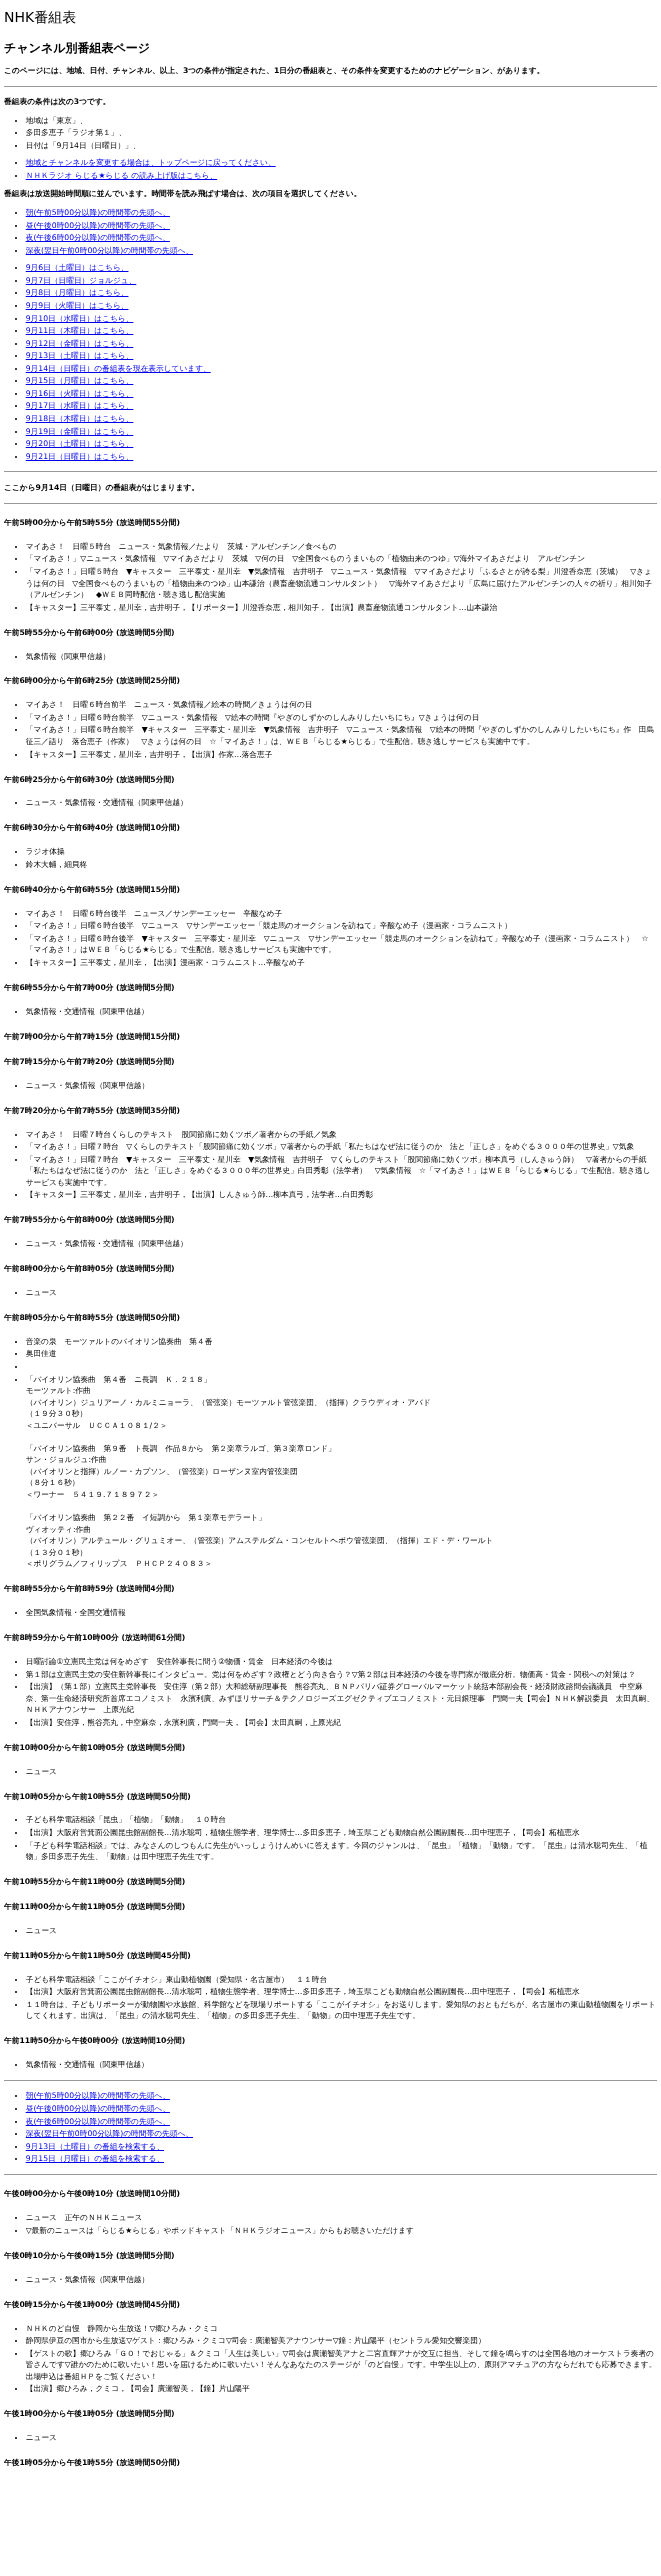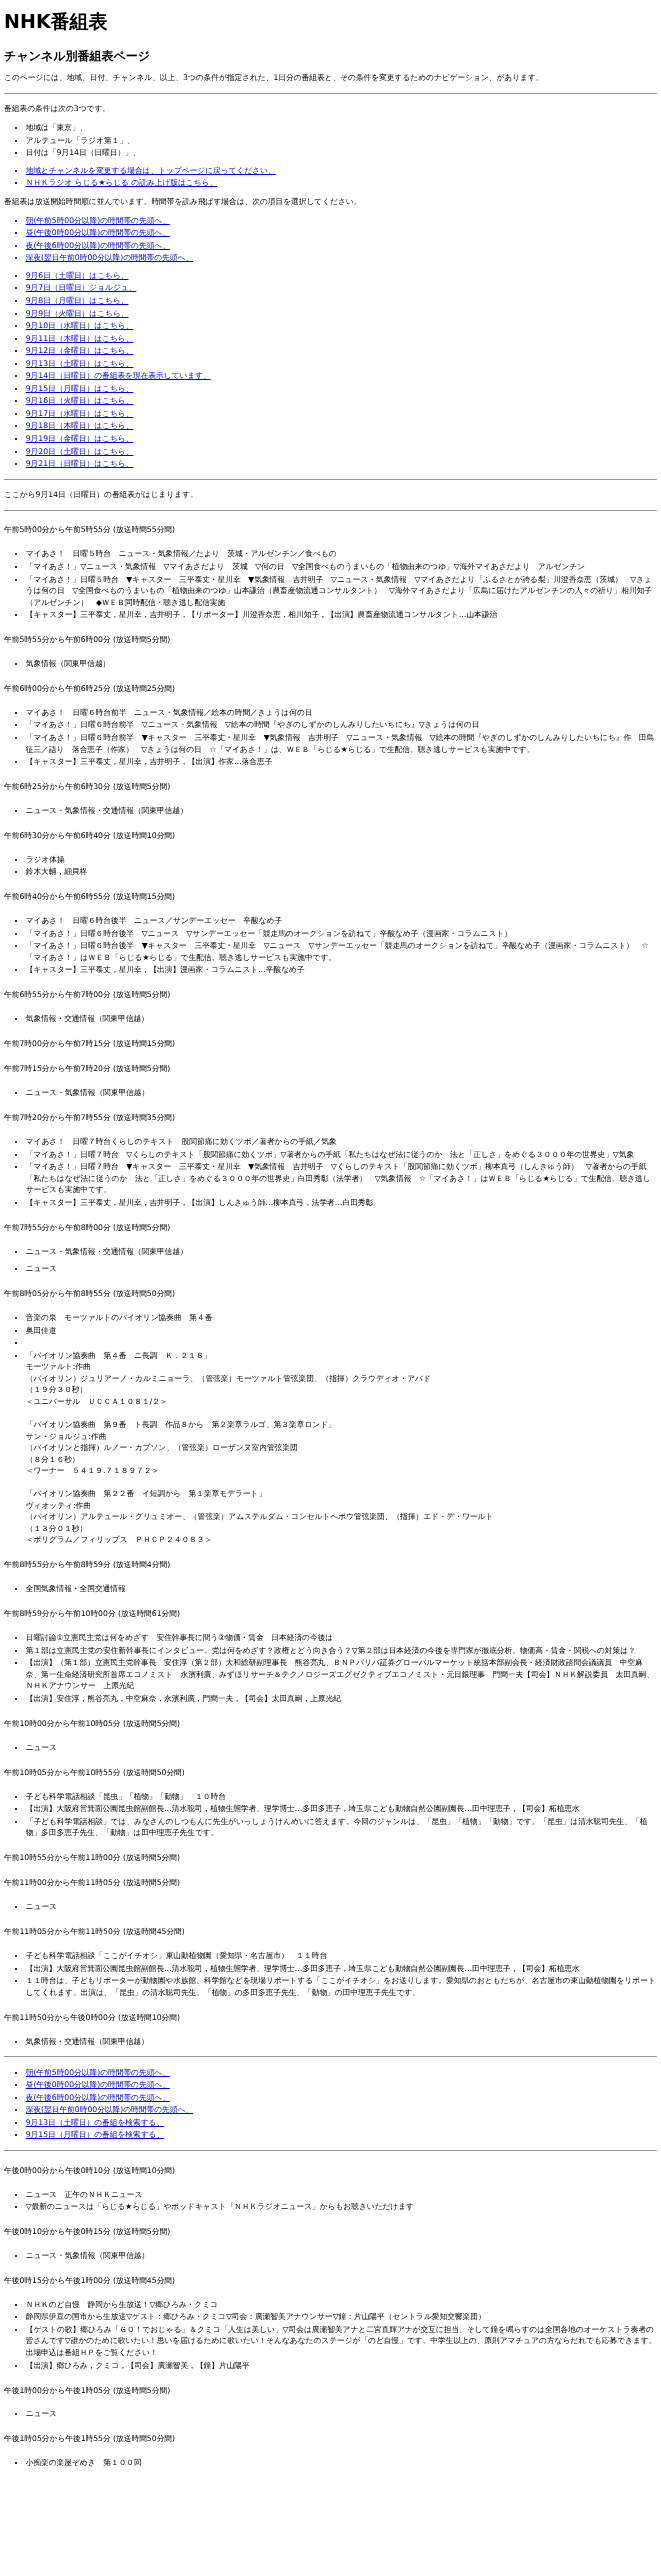--- a/index.html
+++ b/index.html
@@ -1,42 +1,42 @@
 <!DOCTYPE html>
 <html lang="ja" style="font-size:8.2px"><head>
 <meta charset="utf-8">
 <style>
   html,body{background:#fff;}
   body{
     font-family:"DejaVu Sans","Liberation Sans",sans-serif;
     font-size:7.7px; color:#000; margin:4.1px; line-height:1.5;
   }
   .page{width:653px; height:3083px; overflow:hidden;}
-  h1{font-size:19px; font-weight:bold; margin:3.1px 0 11.3px;}
+  h1{font-size:14px; font-weight:normal; margin:3.1px 0 11.3px;}
   h2{font-size:12px; font-weight:bold; margin:11.3px 0 7.2px;}
-  p{margin:7.2px 0;}
+  p{margin:7.2px 0;font-weight:bold;}
   p.time{margin:13.4px 0 12.4px;}
   ul{margin:6px 0; padding-left:21.6px; list-style:disc;}
   li{margin:1px 0; white-space:pre-wrap;}
   a{color:#0000EE; text-decoration:underline; cursor:pointer;}
   hr{border:none; border-top:0.5px solid #999; margin:9.3px 0; height:0;}
 </style>
 </head>
 <body>
 
 <div class="page">
   <h1>NHK番組表</h1>
   <h2>チャンネル別番組表ページ</h2>
   <p>このページには、地域、日付、チャンネル、以上、3つの条件が指定された、1日分の番組表と、その条件を変更するためのナビゲーション、があります。</p>
   <hr>
   <p>番組表の条件は次の3つです。</p>
   <div id="conditions-list">
       <ul>
         <li>地域は「東京」、</li>
-        <li>アルテュール「ラジオ第１」、</li>
+        <li>多田多恵子「ラジオ第１」、</li>
         <li>日付は「9月14日（日曜日）」、</li>
       </ul>
     </div>
   <div id="top-links">
       <ul>
         <li><a href="#">地域とチャンネルを変更する場合は、トップページに戻ってください、</a></li>
         <li><a href="#">ＮＨＫラジオ らじる★らじる の読み上げ版はこちら、</a></li>
       </ul>
     </div>
   <p>番組表は放送開始時間順に並んでいます。時間帯を読み飛ばす場合は、次の項目を選択してください。</p>
@@ -119,20 +119,21 @@
       <ul>
         <li>マイあさ！　日曜７時台くらしのテキスト　股関節痛に効くツボ／著者からの手紙／気象</li>
         <li>「マイあさ！」日曜７時台　▽くらしのテキスト「股関節痛に効くツボ」▽著者からの手紙「私たちはなぜ法に従うのか　法と「正しさ」をめぐる３０００年の世界史」▽気象</li>
         <li>「マイあさ！」日曜７時台　▼キャスター　三平泰丈・星川幸　▼気象情報　吉井明子　▽くらしのテキスト「股関節痛に効くツボ」柳本真弓（しんきゅう師）　▽著者からの手紙「私たちはなぜ法に従うのか　法と「正しさ」をめぐる３０００年の世界史」白田秀彰（法学者）　▽気象情報　☆「マイあさ！」はＷＥＢ「らじる★らじる」で生配信。聴き逃しサービスも実施中です。</li>
         <li>【キャスター】三平泰丈，星川幸，吉井明子，【出演】しんきゅう師…柳本真弓，法学者…白田秀彰</li>
       </ul>
       <p class="time">午前7時55分から午前8時00分 (放送時間5分間)</p>
       <ul>
         <li>ニュース・気象情報・交通情報（関東甲信越）</li>
       </ul>
+      <p class="time">午前8時00分から午前8時05分 (放送時間5分間)</p>
       <ul>
         <li>ニュース</li>
       </ul>
       <p class="time">午前8時05分から午前8時55分 (放送時間50分間)</p>
       <ul>
         <li>音楽の泉　モーツァルトのバイオリン協奏曲　第４番</li>
         <li>奥田佳道</li>
         <li></li>
         <li>「バイオリン協奏曲　第４番　ニ長調　Ｋ．２１８」
 モーツァルト:作曲
@@ -212,18 +213,15 @@
         <li>ＮＨＫのど自慢　静岡から生放送！▽郷ひろみ・クミコ</li>
         <li>静岡県伊豆の国市から生放送▽ゲスト：郷ひろみ・クミコ▽司会：廣瀬智美アナウンサー▽鐘：片山陽平（セントラル愛知交響楽団）</li>
         <li>【ゲストの歌】郷ひろみ「ＧＯ！でおじゃる」＆クミコ「人生は美しい」▽司会は廣瀬智美アナと二宮直輝アナが交互に担当、そして鐘を鳴らすのは全国各地のオーケストラ奏者の皆さんです▽誰かのために歌いたい！思いを届けるために歌いたい！そんなあなたのステージが「のど自慢」です。中学生以上の、原則アマチュアの方ならだれでも応募できます。出場申込は番組ＨＰをご覧ください！</li>
         <li>【出演】郷ひろみ，クミコ，【司会】廣瀬智美，【鐘】片山陽平</li>
       </ul>
       <p class="time">午後1時00分から午後1時05分 (放送時間5分間)</p>
       <ul>
         <li>ニュース</li>
       </ul>
       <p class="time">午後1時05分から午後1時55分 (放送時間50分間)</p>
-      <ul>
-        <li>小痴楽の楽屋ぞめき　第１００回</li>
-      </ul>
     </div>
 </div>
 
 
 </body></html>

